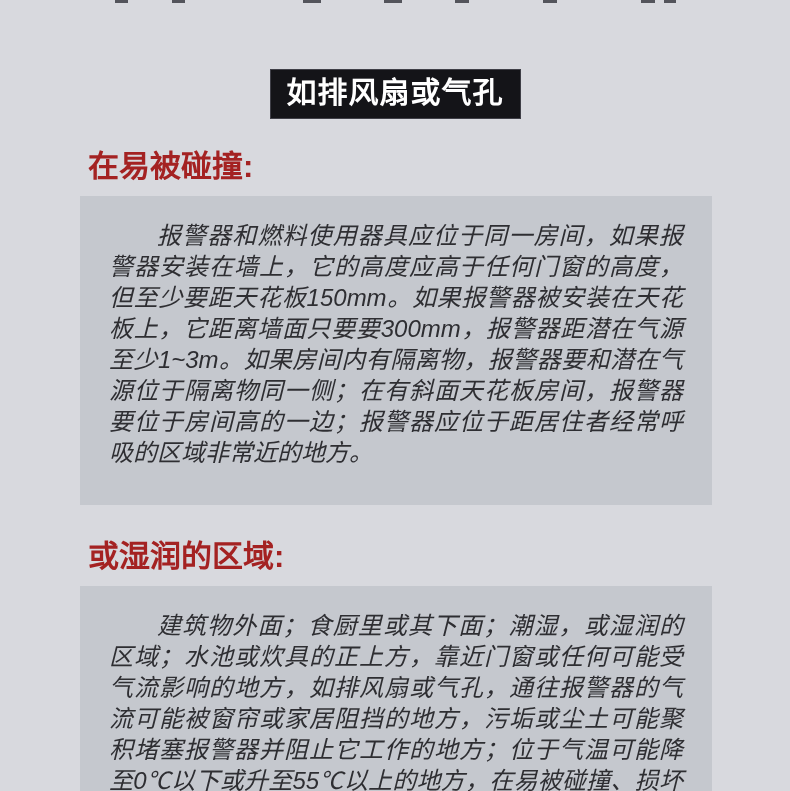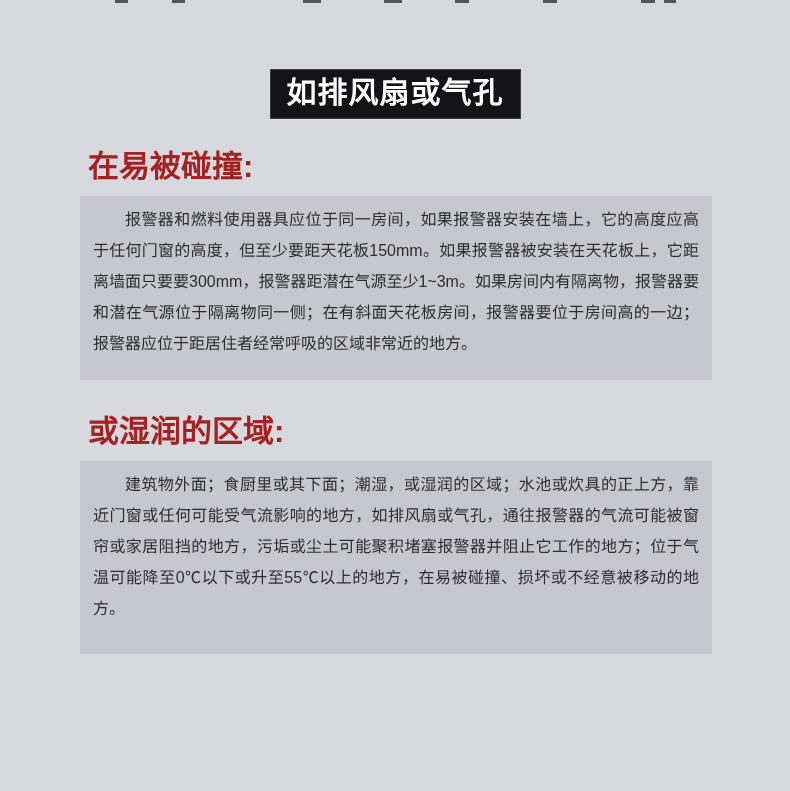--- a/index.html
+++ b/index.html
@@ -45,27 +45,28 @@
     box-sizing: border-box;
     margin-left: 80px;
     width: 632px;
     background: var(--panel-background, #c5c8ce);
     padding: 8px 13px 21px 13px;
   }
   .panel.second {
     padding-bottom: 30px;
   }
   .body-text {
-    margin: 0;
-    font-size: 16px;
+    margin: 16px;
+    font-size: 24px;
     line-height: 31px;
     color: var(--body-text, #2e2e32);
     text-align: justify;
     text-indent: 2em;
     letter-spacing: 0;
+    font-style: italic;
   }
 </style>
 </head>
 <body>
 
 <div class="page">
 
   <div class="top-artifacts">
     <i style="left:115px;width:13px"></i>
     <i style="left:172px;width:13px"></i>

